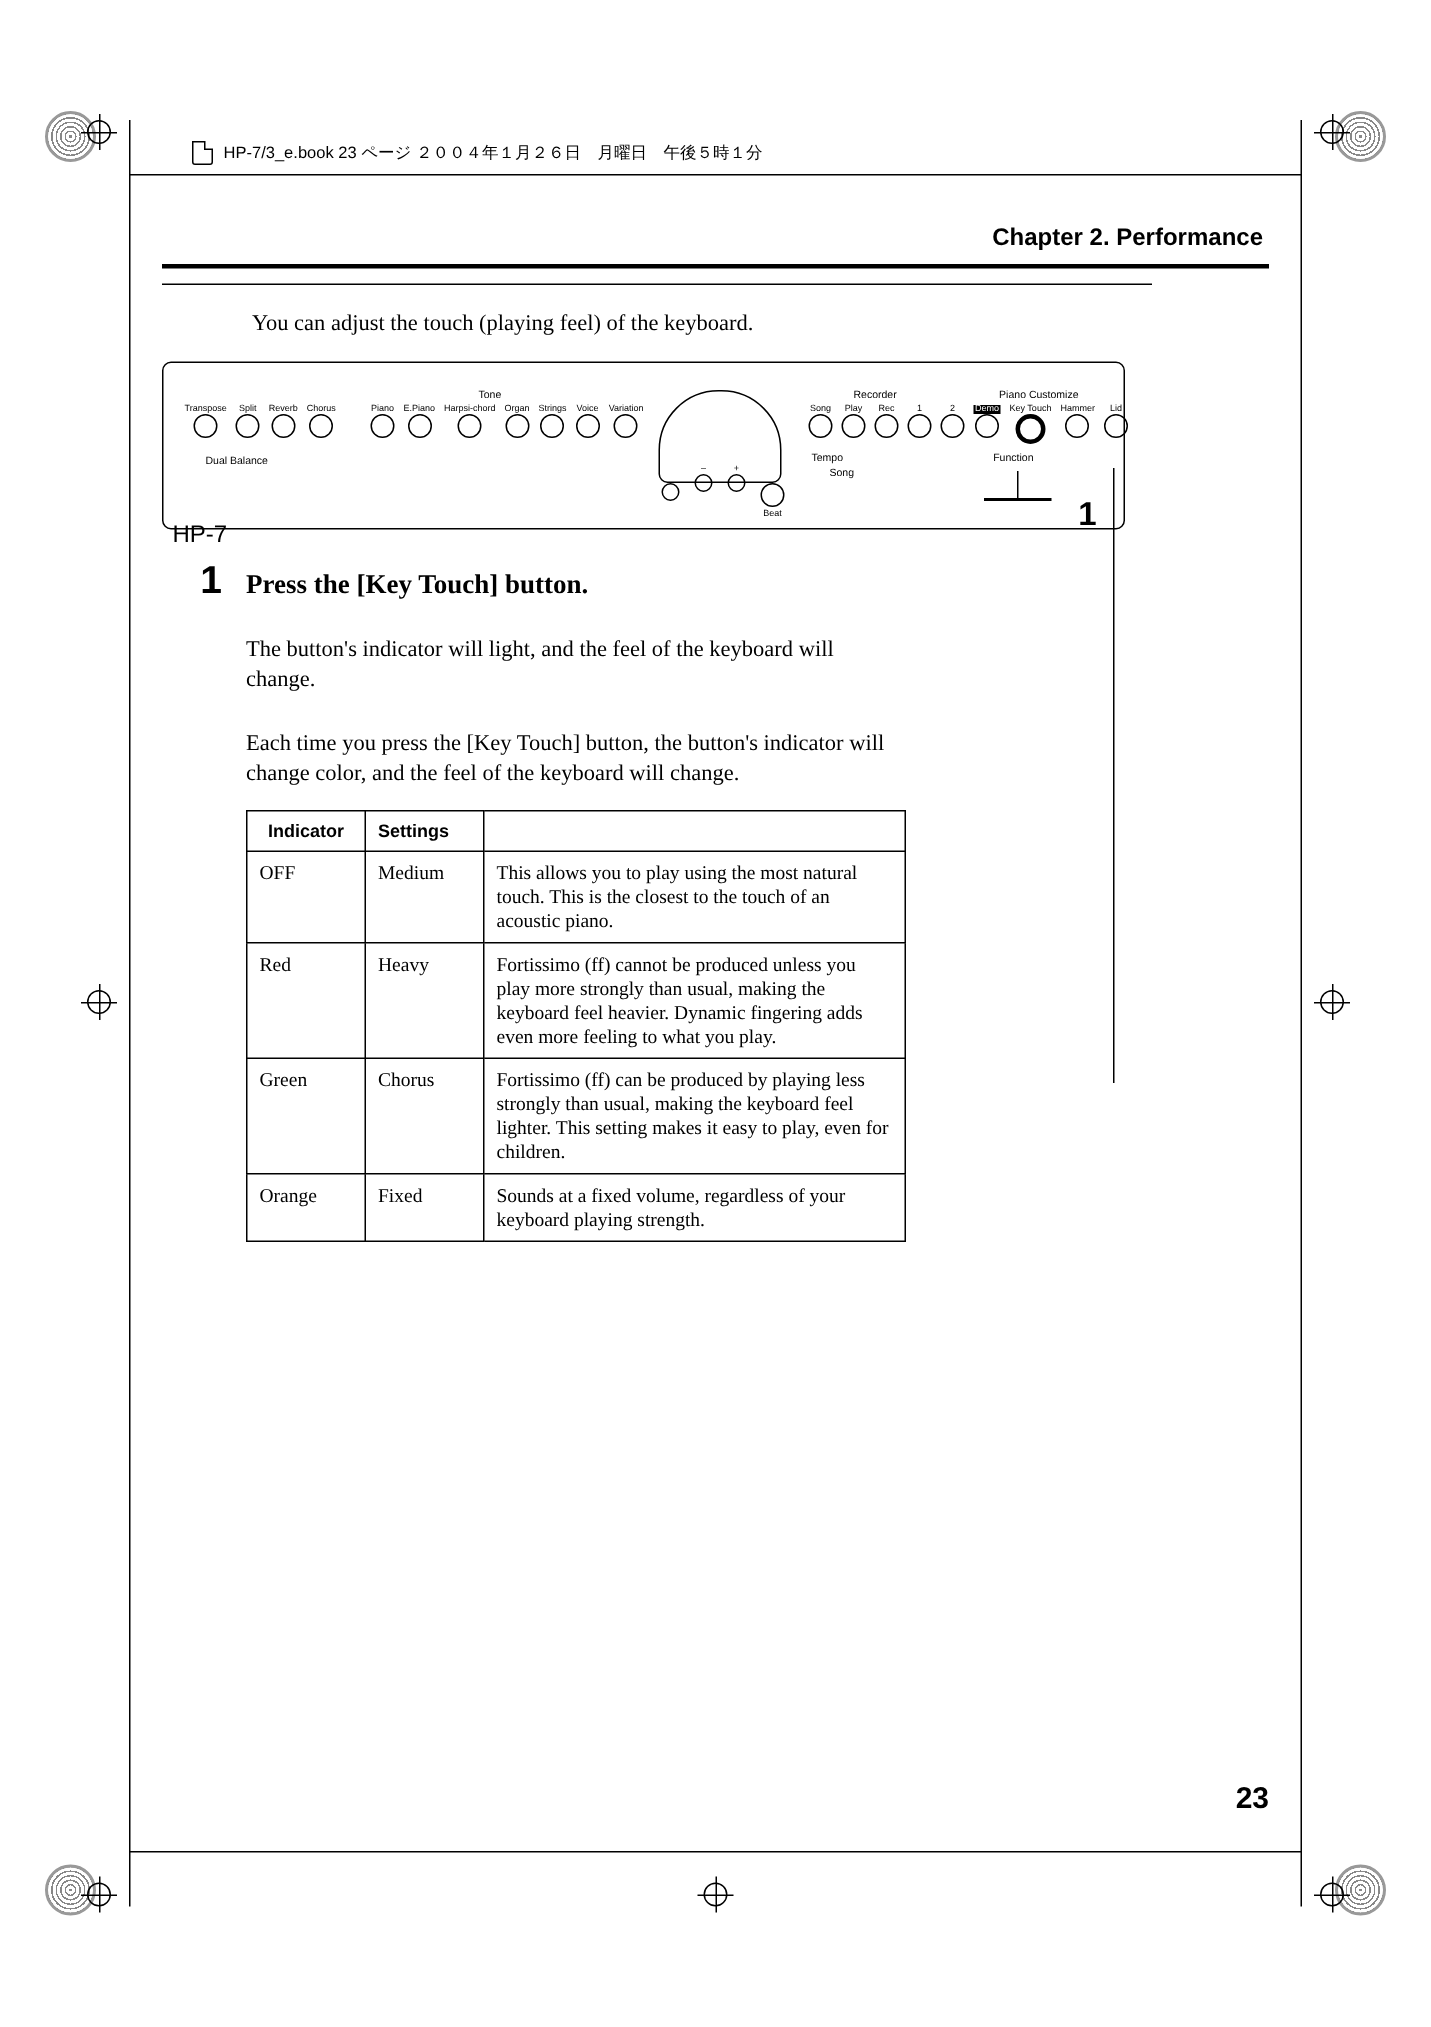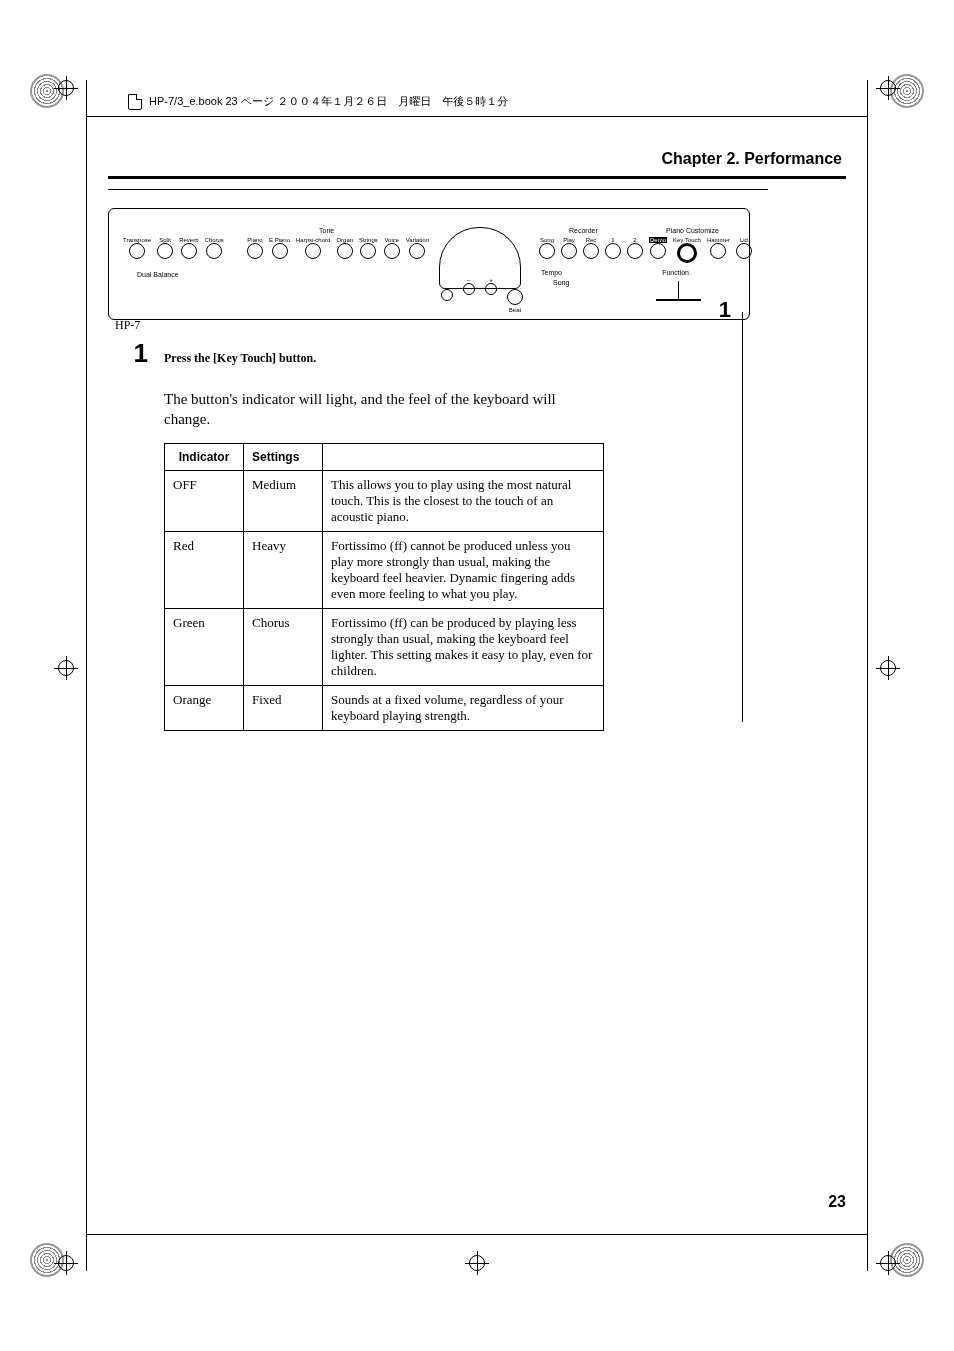--- a/index.html
+++ b/index.html
@@ -43,47 +43,47 @@
   .content { position:absolute; left:108px; right:108px; top:150px; bottom:140px; }
   .chapter { text-align:right; font-family: Arial, Helvetica, sans-serif; font-weight:bold; font-size: 16px; padding-right: 4px; margin-bottom: 8px; }
   .rule-heavy { height:3px; background:#000; margin-bottom: 10px; }
   .title { font-family: Arial, Helvetica, sans-serif; font-weight:bold; font-size: 26px; line-height:1.15; margin: 6px 0 4px 0; }
   .rule-thin { height:1px; background:#000; margin: 4px 0 18px 0; width: 660px; }
   
   .intro-block { margin-left: 60px; font-size: 15px; margin-bottom: 16px; }
 
   
   .panel-frame { border:1px solid #000; border-radius: 6px; width: 640px; height: 110px; margin: 0 0 8px 0; position: relative; }
-  .panel-sublabel { position:absolute; left:6px; bottom:-14px; font-size:12px; font-family: Liberation Serif, serif; text-align: center; }
+  .panel-sublabel { position:absolute; left:6px; bottom:-14px; font-size:16px; font-family: Liberation Sans, sans-serif; text-align: center; }
   .panel-callout { position:absolute; right:18px; bottom:-4px; font-family: Arial, sans-serif; font-weight:bold; font-size:22px; }
   .btnrow { position:absolute; top:40px; display:flex; gap:6px; }
   .obtn { width:14px; height:14px; border:1px solid #000; border-radius:50%; }
   .lbl { font-size:6px; font-family: Arial, sans-serif; text-align:center; display:block; line-height:1; margin-top:-12px; white-space:nowrap;}
   .cell { display:flex; flex-direction:column; align-items:center; }
   .sectlabel { position:absolute; font-size:7px; font-family:Arial,sans-serif; }
   .kt-arrow { position:absolute; right:70px; top:72px; width:1px; height:18px; background:#000;}
   .kt-arrow:after{ content:""; position:absolute; left:-22px; top:18px; width:45px; height:4px; border-top:2px solid #000;}
   .metrobox { position:absolute; left:330px; top:18px; width:80px; height:60px; border:1px solid #000; border-radius:40px 40px 6px 6px; }
 
   
   .step-row { display:flex; align-items:baseline; margin-top: 18px; }
   .step-num { font-family: Arial, Helvetica, sans-serif; font-weight:bold; font-size: 26px; width:40px; text-align:right; margin-right: 16px; }
   .step-body { width: 440px; }
-  .step-head { font-weight:bold; font-size:12px; margin-bottom:8px; }
+  .step-head { font-weight:bold; font-size:18px; margin-bottom:8px; }
   .para { font-size:15px; margin-bottom:10px; line-height:1.3;margin-top:24px; }
 
   
   table.settings { border-collapse:collapse; width: 440px; margin-left:56px; margin-top:4px;}
   table.settings th, table.settings td { border:1px solid #000; padding:6px 8px; font-size:13px; vertical-align:top; }
   table.settings th { font-family:"Arial", sans-serif; font-weight:bold; text-align:left; font-size:12px; }
   table.settings td.desc { font-size:13px; }
   table.settings .col-ind { width:62px;text-align:center; }
   table.settings .col-set { width:62px; }
 
-  .pagenum { position:absolute; right:0; bottom:0; font-family: Arial, sans-serif; font-weight:bold; font-size:16px; }
+  .pagenum { position:absolute; right:0; bottom:0; font-family: Arial, sans-serif; font-weight:bold; font-size:20px; }
 
   
   .vline-body { position:absolute; left:634px; top:162px; width:1px; height:410px; background:#000; }
 
 </style>
 </head>
 <body>
 
 <div class="page">
 
@@ -123,20 +123,21 @@
   </div>
 
   <div class="content">
     <div class="chapter">Chapter 2. Performance</div>
     <div class="rule-heavy"></div>
 
     <div class="rule-thin"></div>
 
     <div class="vline-body"></div>
 
+    <div class="intro-block">You can adjust the touch (playing feel) of the keyboard.</div>
 
     <div class="panel-frame">
 
       <div class="btnrow" style="left:14px;">
         <div class="cell">
             <span class="lbl">Transpose</span>
             <div class="obtn"></div>
           </div>
         <div class="cell">
             <span class="lbl">Split</span>
@@ -254,20 +255,21 @@
       <div class="kt-arrow"></div>
       <div class="panel-callout">1</div>
       <div class="panel-sublabel">HP-7</div>
     </div>
 
     <div class="step-row">
       <div class="step-num">1</div>
       <div class="step-body">
         <div class="step-head">Press the [Key Touch] button.</div>
         <div class="para">The button's indicator will light, and the feel of the keyboard will change.</div>
+        <div class="para">Each time you press the [Key Touch] button, the button's indicator will change color, and the feel of the keyboard will change.</div>
       </div>
     </div>
 
     <table class="settings">
       <thead>
         <tr>
           <th class="col-ind">Indicator</th>
           <th class="col-set">Settings</th>
           <th></th>
         </tr>

